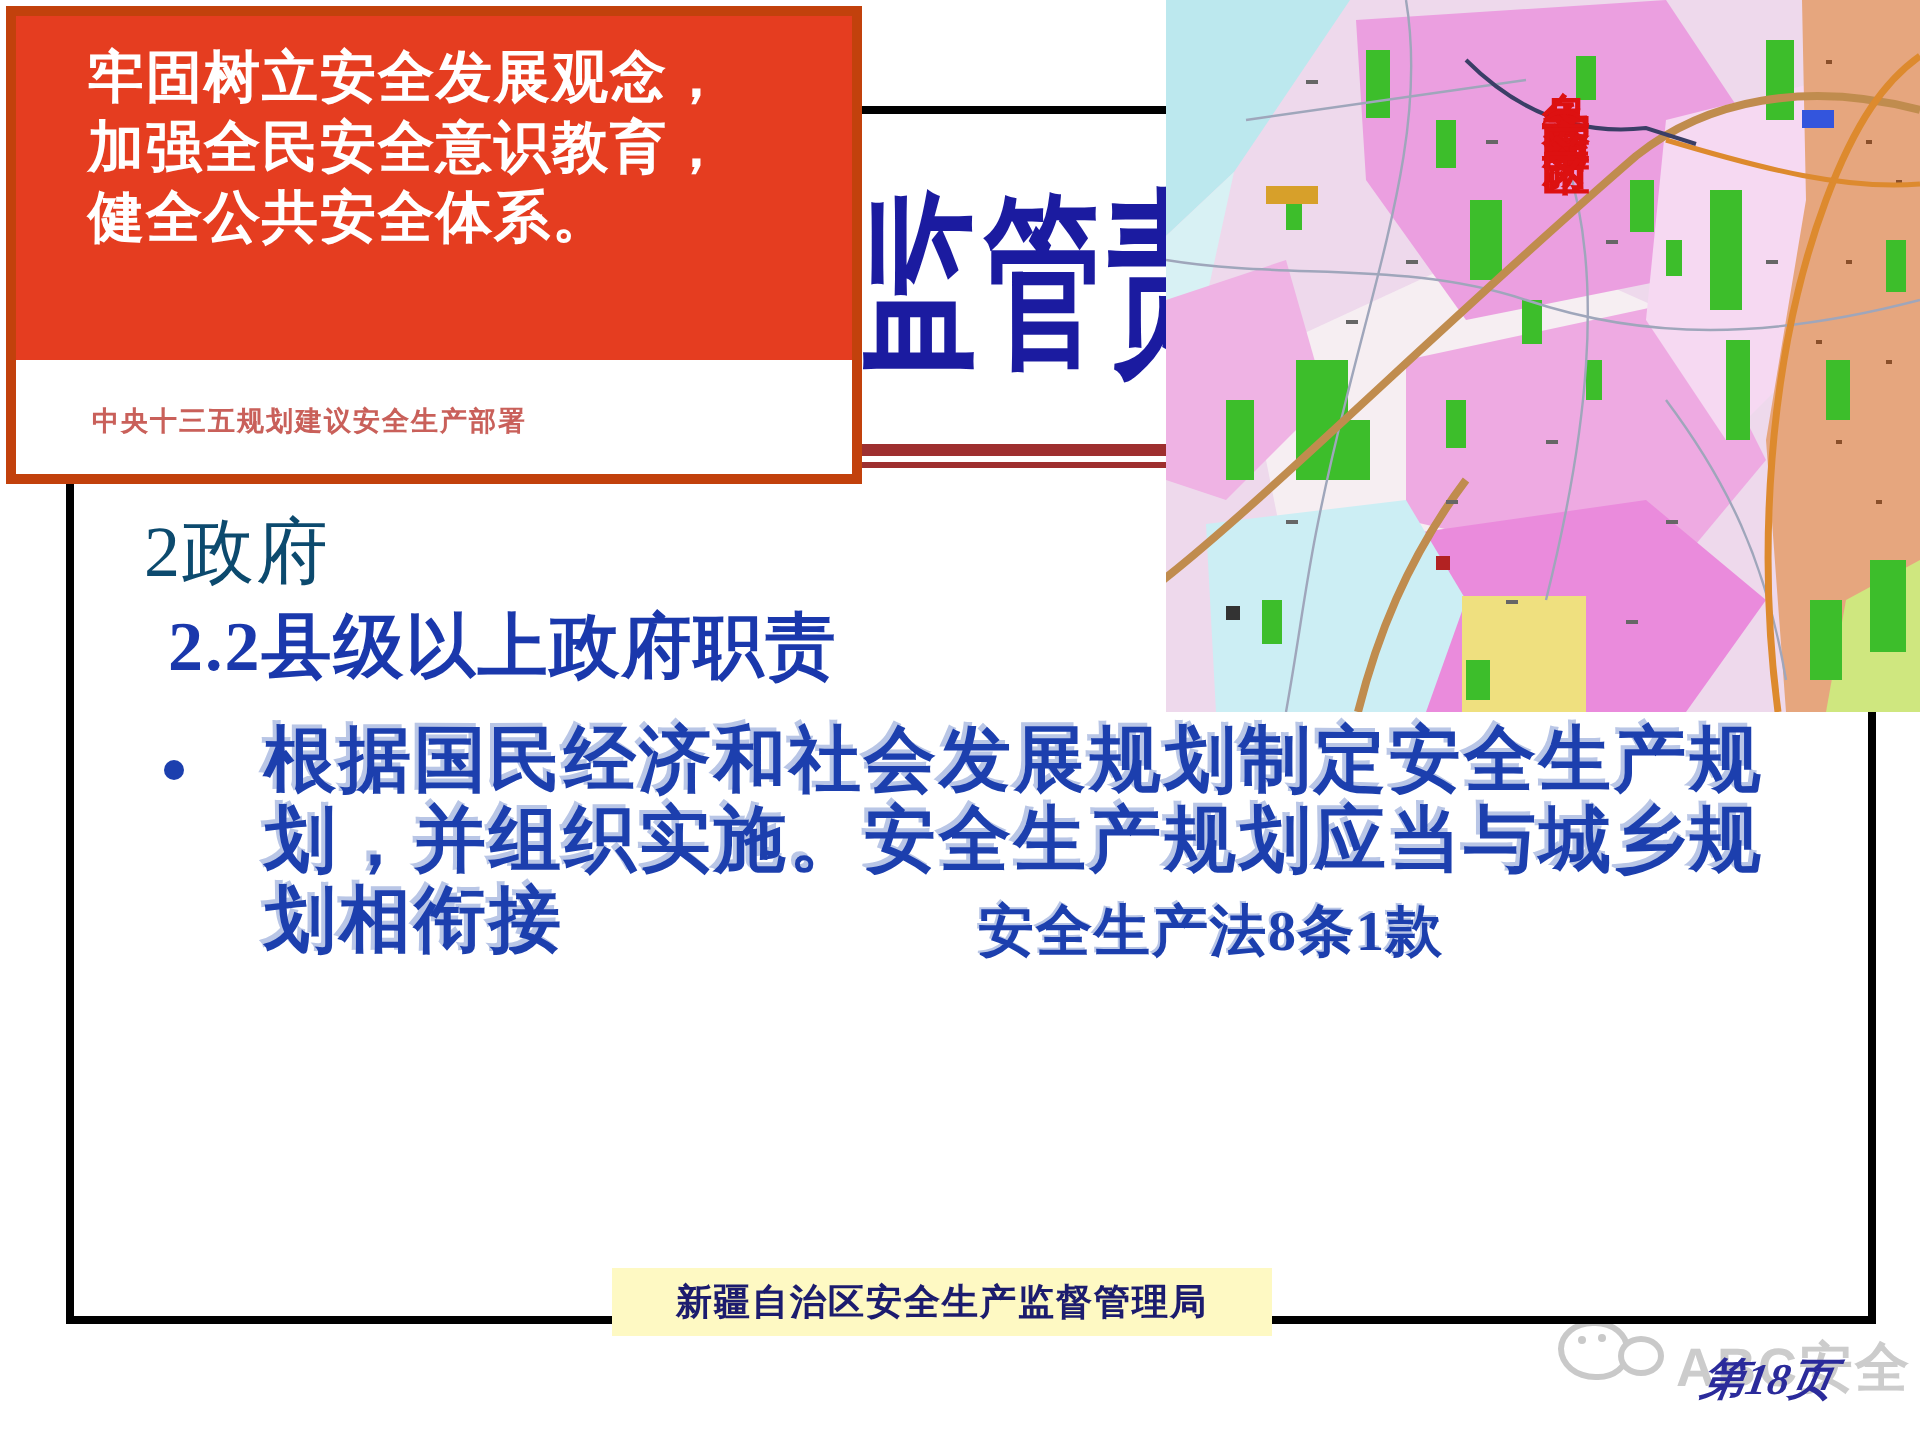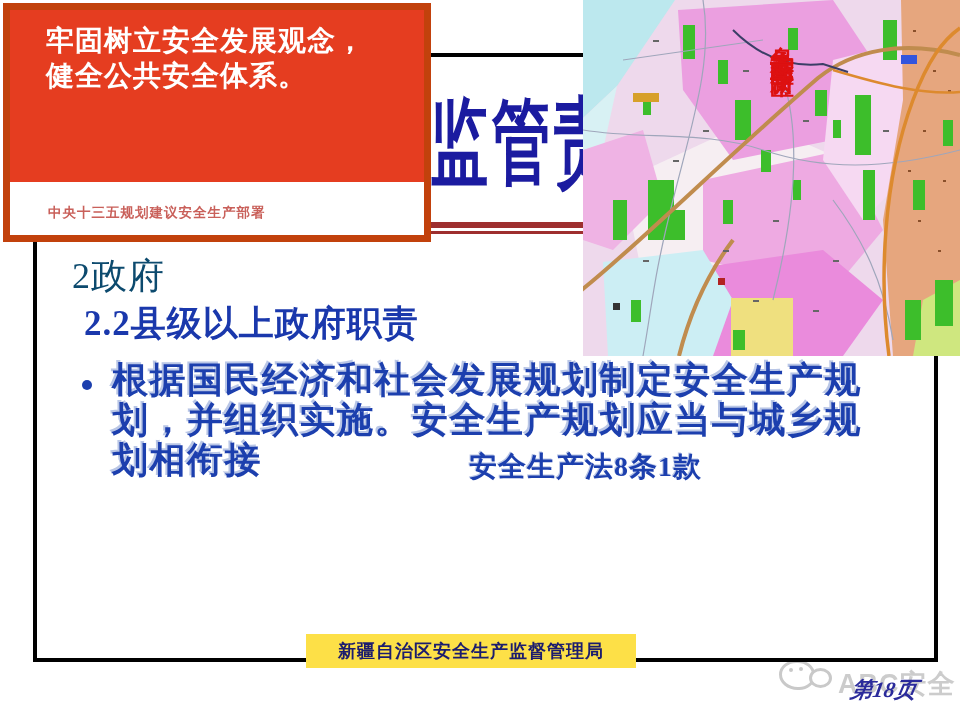--- a/index.html
+++ b/index.html
@@ -23,21 +23,21 @@
     letter-spacing:6px;white-space:nowrap;line-height:1;
     transform:scaleX(0.62);transform-origin:top left;
     font-family:"Liberation Serif", serif;
   }
   .rule-thick{position:absolute;left:100px;top:222px;width:487px;height:6px;background:#9e2f2f;z-index:2;}
   .rule-thin {position:absolute;left:100px;top:231px;width:487px;height:3px;background:#9e2f2f;z-index:2;}
 
   
   .card{
     position:absolute;left:3px;top:3px;width:428px;height:239px;
-    background:#ffffff;border:7px solid #c2410c;z-index:4;
+    background:#ffffff;border:5px solid #c2410c;z-index:4;
   }
   .card-red{position:absolute;left:0;top:0;width:100%;height:172px;background:#e53d20;}
   .card-lines{position:absolute;left:36px;top:13px;color:#ffffff;
     font-family:"Liberation Sans", sans-serif;font-weight:bold;
     font-size:28px;line-height:35px;letter-spacing:1px;white-space:nowrap;}
   .card-caption{position:absolute;left:38px;top:194px;color:#c9605a;
     font-family:Liberation Serif, serif;font-size:13.5px;font-weight:bold;
     letter-spacing:1px;white-space:nowrap;}
 
   
@@ -50,31 +50,31 @@
     font-family:"Liberation Sans", sans-serif;line-height:26px;
   }
 
   
   .heading{position:absolute;left:72px;top:252px;z-index:2;
     font-size:36px;font-weight:normal;color:#0c4a6e;letter-spacing:1px;}
   .subheading{position:absolute;left:70px;top:300px;z-index:2;
     font-size:35px;font-weight:bold;color:#1a38ac;letter-spacing:1px;white-space:nowrap;margin-left:14px;}
   .bullet-dot{position:absolute;left:82px;top:380px;width:10px;height:10px;border-radius:50%;
     background:#1c3fae;z-index:2;}
-  .bline{position:absolute;left:112px;z-index:2;font-size:36px;font-weight:bold;color:#1c3fae;
+  .bline{position:absolute;left:132px;z-index:2;font-size:36px;font-weight:bold;color:#1c3fae;
     letter-spacing:1.5px;white-space:nowrap;line-height:40px;
     text-shadow:-2px -2px 0 #b9c6e6;}
   .bline1{top:360px;}
   .bline2{top:400px;}
   .bline3{top:440px;}
   .law{position:absolute;left:357px;top:7px;font-size:28px;font-weight:bold;color:#1c3fae;
     letter-spacing:1px;white-space:nowrap;text-shadow:-1px -1px 0 #b9c6e6;}
 
   
-  .footer-box{position:absolute;left:306px;top:634px;width:330px;height:34px;background:#fde047;z-index:3;
+  .footer-box{position:absolute;left:306px;top:634px;width:330px;height:34px;background:#fef9c3;z-index:3;
     display:flex;align-items:center;justify-content:center;}
   .footer-org{color:#1c1c6e;font-size:18px;font-weight:bold;letter-spacing:1px;white-space:nowrap;
     font-family:"Liberation Serif", serif;}
 
   
   .wm-logo{position:absolute;left:779px;top:656px;width:62px;height:50px;z-index:0;}
   .bubble-big{position:absolute;left:0;top:4px;width:36px;height:30px;border:3px solid #c9c9c9;
     border-radius:50% 50% 46% 54%;background:#fff;}
   .bubble-small{position:absolute;left:30px;top:12px;width:23px;height:20px;border:3px solid #c9c9c9;
     border-radius:50%;background:#fff;}
@@ -94,20 +94,21 @@
 
 <div class="rule-thick" data-name="title-underline-thick"></div>
 <div class="rule-thin" data-name="title-underline-thin"></div>
 
 <div class="title" data-name="page-title">监管责</div>
 
 <div class="card" data-name="policy-card">
   <div class="card-red" data-name="policy-card-red-panel"></div>
   <div class="card-lines" data-name="policy-card-text">
     <div data-name="policy-card-line">牢固树立安全发展观念，</div>
+    <div data-name="policy-card-line">加强全民安全意识教育，</div>
     <div data-name="policy-card-line">健全公共安全体系。</div>
   </div>
   <div class="card-caption" data-name="policy-card-caption">中央十三五规划建议安全生产部署</div>
 </div>
 
 <div class="map" data-name="city-map-image">
   <svg width="377" height="356" viewBox="0 0 377 356" data-name="map-graphic">
     <rect width="377" height="356" fill="#eed9ec"></rect>
 
     <polygon points="0,0 92,0 34,86 0,118" fill="#bce8ee"></polygon>

